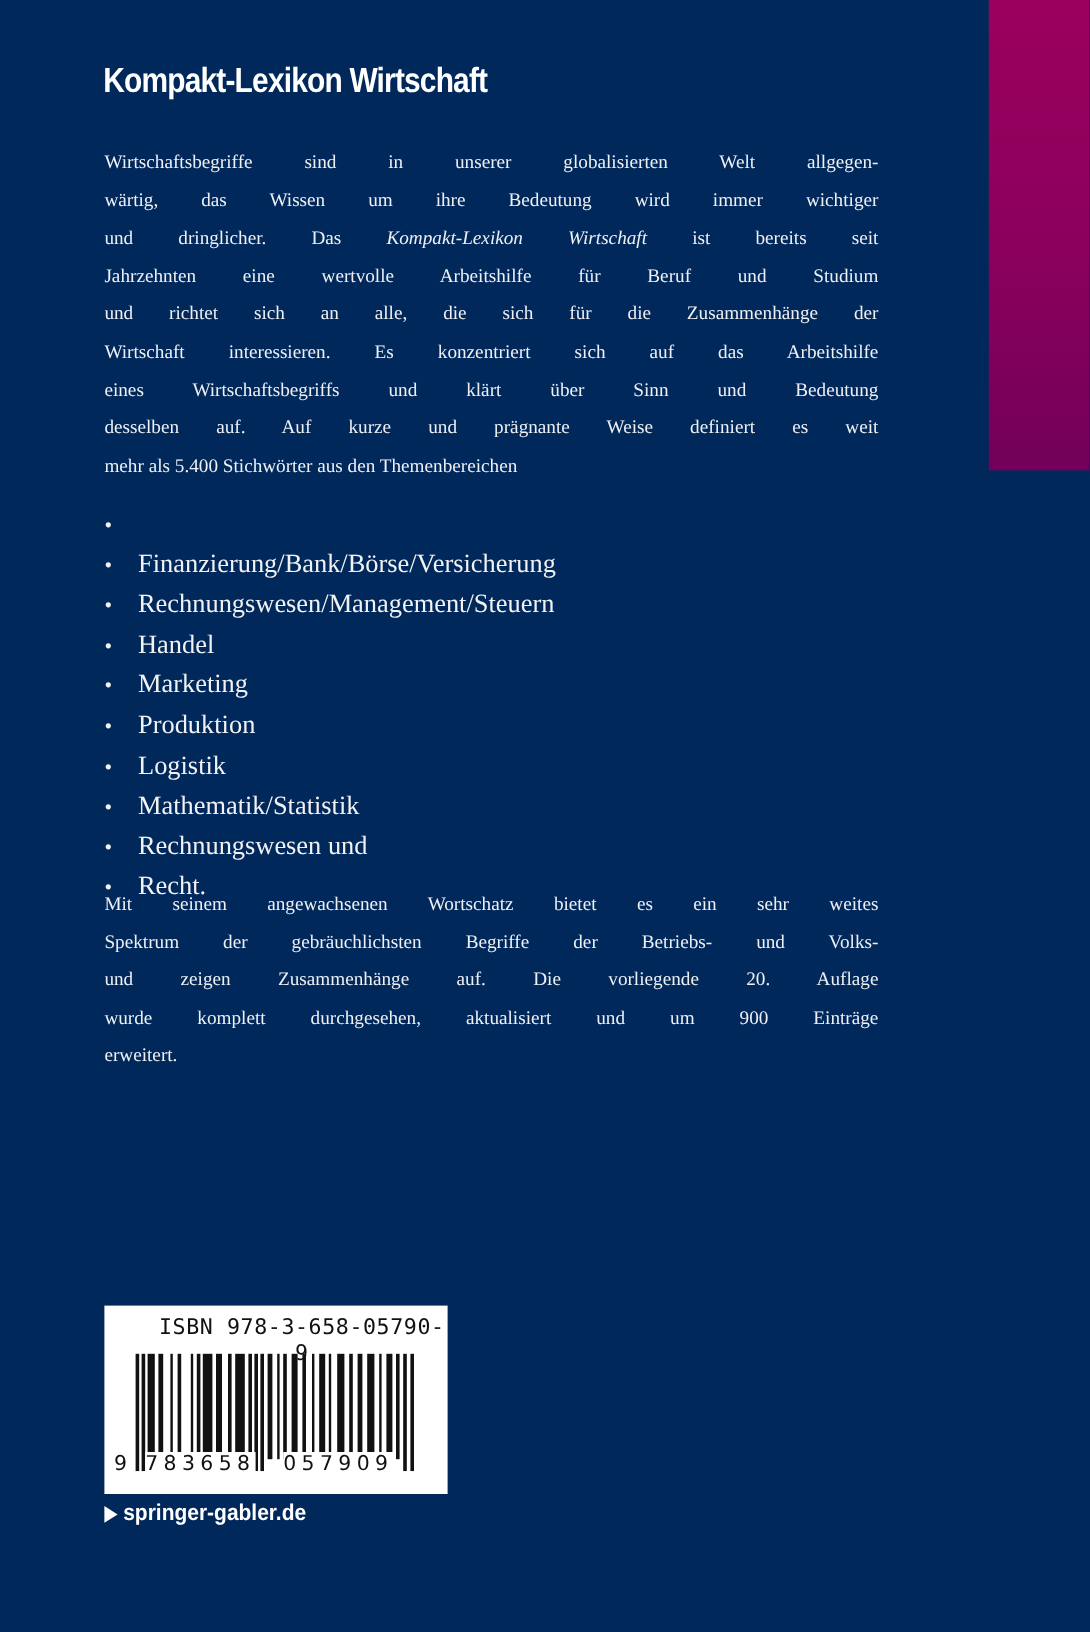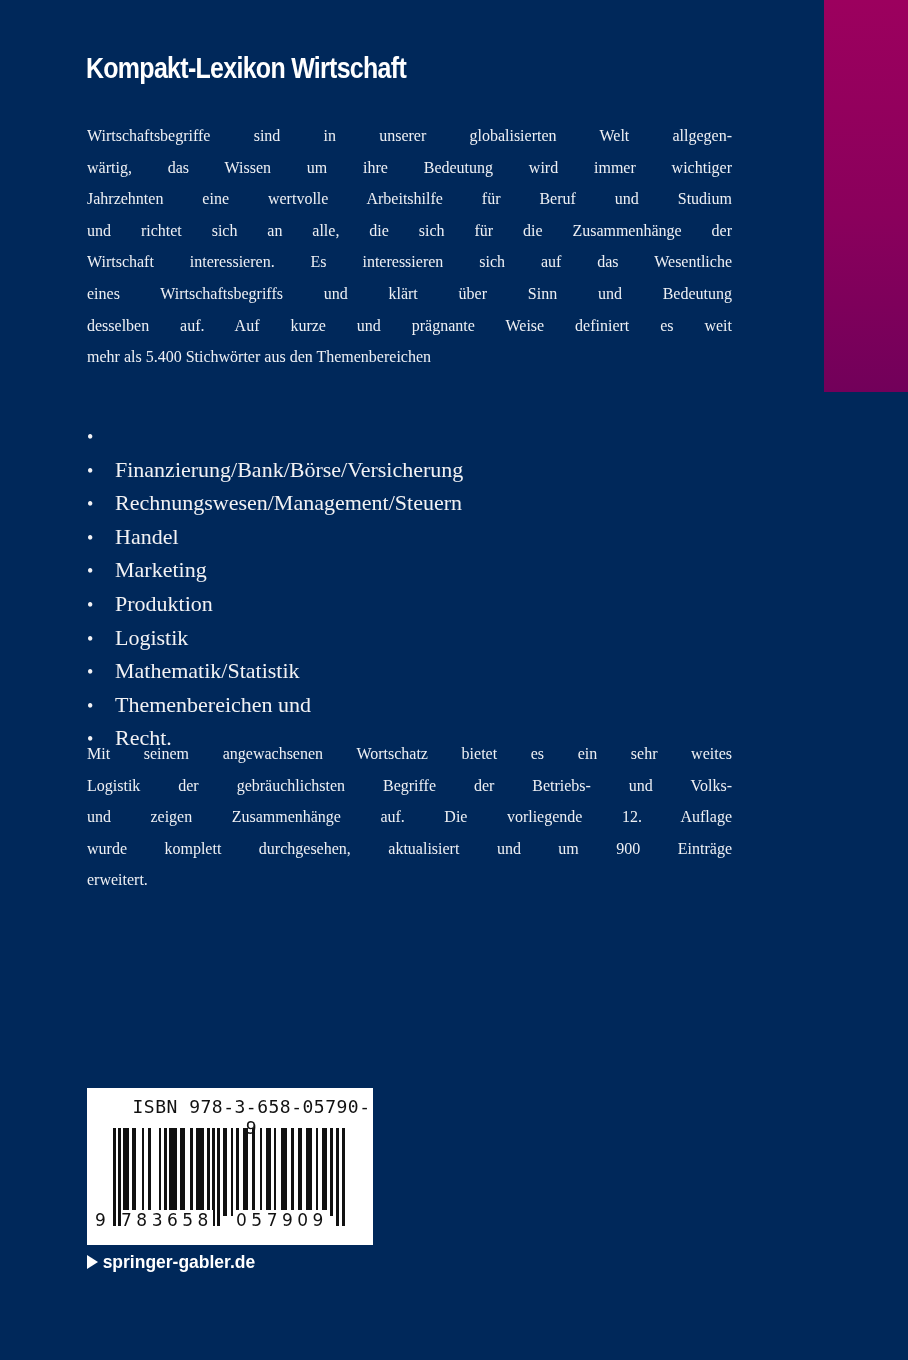--- a/index.html
+++ b/index.html
@@ -62,23 +62,24 @@
 </head>
 <body>
 
 <div class="side-band"></div>
 
 <div class="title">Kompakt-Lexikon Wirtschaft</div>
 
 <div class="body-text intro">
   <span class="line justify">Wirtschaftsbegriffe sind in unserer globalisierten Welt allgegen-</span>
   <span class="line justify">wärtig, das Wissen um ihre Bedeutung wird immer wichtiger</span>
+  <span class="line justify"><span>und dringlicher. Das </span><em>Kompakt-Lexikon Wirtschaft</em><span> ist bereits seit</span></span>
   <span class="line justify">Jahrzehnten eine wertvolle Arbeitshilfe für Beruf und Studium</span>
   <span class="line justify">und richtet sich an alle, die sich für die Zusammenhänge der</span>
-  <span class="line justify">Wirtschaft interessieren. Es interessieren sich auf das Wesentliche</span>
+  <span class="line justify">Wirtschaft interessieren. Es konzentriert sich auf das Arbeitshilfe</span>
   <span class="line justify">eines Wirtschaftsbegriffs und klärt über Sinn und Bedeutung</span>
   <span class="line justify">desselben auf. Auf kurze und prägnante Weise definiert es weit</span>
   <span class="line">mehr als 5.400 Stichwörter aus den Themenbereichen</span>
 </div>
 
 <ul class="topics">
   <li>
       <span class="bullet">•</span>
     </li>
   <li>
@@ -104,32 +105,32 @@
   <li>
       <span class="bullet">•</span>
       <span>Logistik</span>
     </li>
   <li>
       <span class="bullet">•</span>
       <span>Mathematik/Statistik</span>
     </li>
   <li>
       <span class="bullet">•</span>
-      <span>Themenbereichen und</span>
+      <span>Rechnungswesen und</span>
     </li>
   <li>
       <span class="bullet">•</span>
       <span>Recht.</span>
     </li>
 </ul>
 
 <div class="body-text outro">
   <span class="line justify">Mit seinem angewachsenen Wortschatz bietet es ein sehr weites</span>
-  <span class="line justify">Logistik der gebräuchlichsten Begriffe der Betriebs- und Volks-</span>
-  <span class="line justify">und zeigen Zusammenhänge auf. Die vorliegende 12. Auflage</span>
+  <span class="line justify">Spektrum der gebräuchlichsten Begriffe der Betriebs- und Volks-</span>
+  <span class="line justify">und zeigen Zusammenhänge auf. Die vorliegende 20. Auflage</span>
   <span class="line justify">wurde komplett durchgesehen, aktualisiert und um 900 Einträge</span>
   <span class="line">erweitert.</span>
 </div>
 
 <div class="barcode-box">
   <div class="isbn-label">ISBN 978-3-658-05790-9</div>
   <svg class="bars" viewBox="0 0 262 98" preserveAspectRatio="none">
     <g fill="#111">
       <rect x="16" y="0" width="3" height="98"></rect>
         <rect x="21" y="0" width="3" height="98"></rect>

